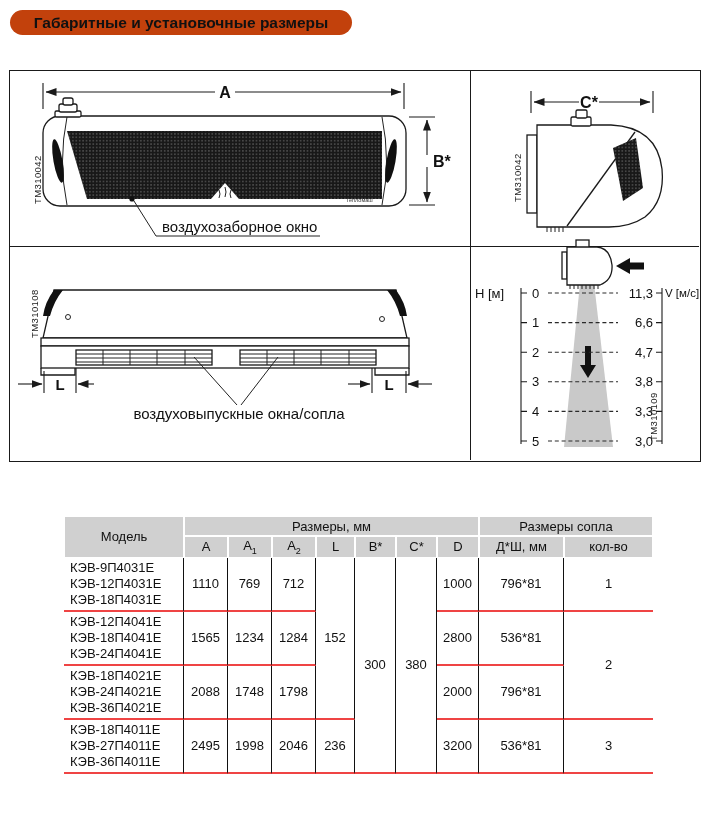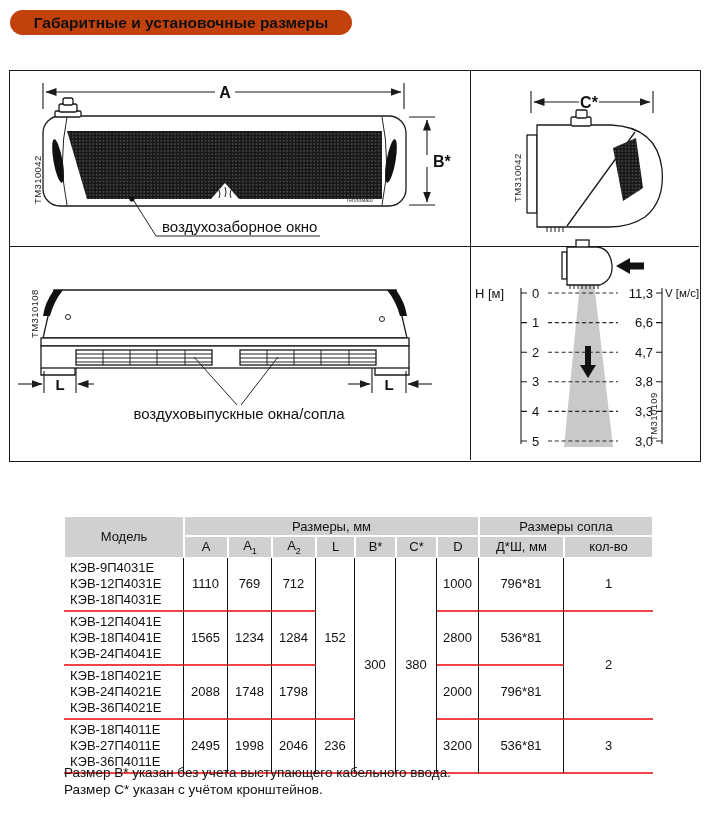--- a/index.html
+++ b/index.html
@@ -302,18 +302,14 @@
         <td>1998</td>
         <td>2046</td>
         <td>236</td>
         <td>3200</td>
         <td>536*81</td>
         <td class="nr">3</td>
       </tr>
     </tbody>
   </table>
 
-  <div class="notes">
-    <div>Размер В* указан без учета выступающего кабельного ввода.</div>
-    <div>Размер С* указан с учётом кронштейнов.</div>
-  </div>
 
 </div>
 
 </body></html>

